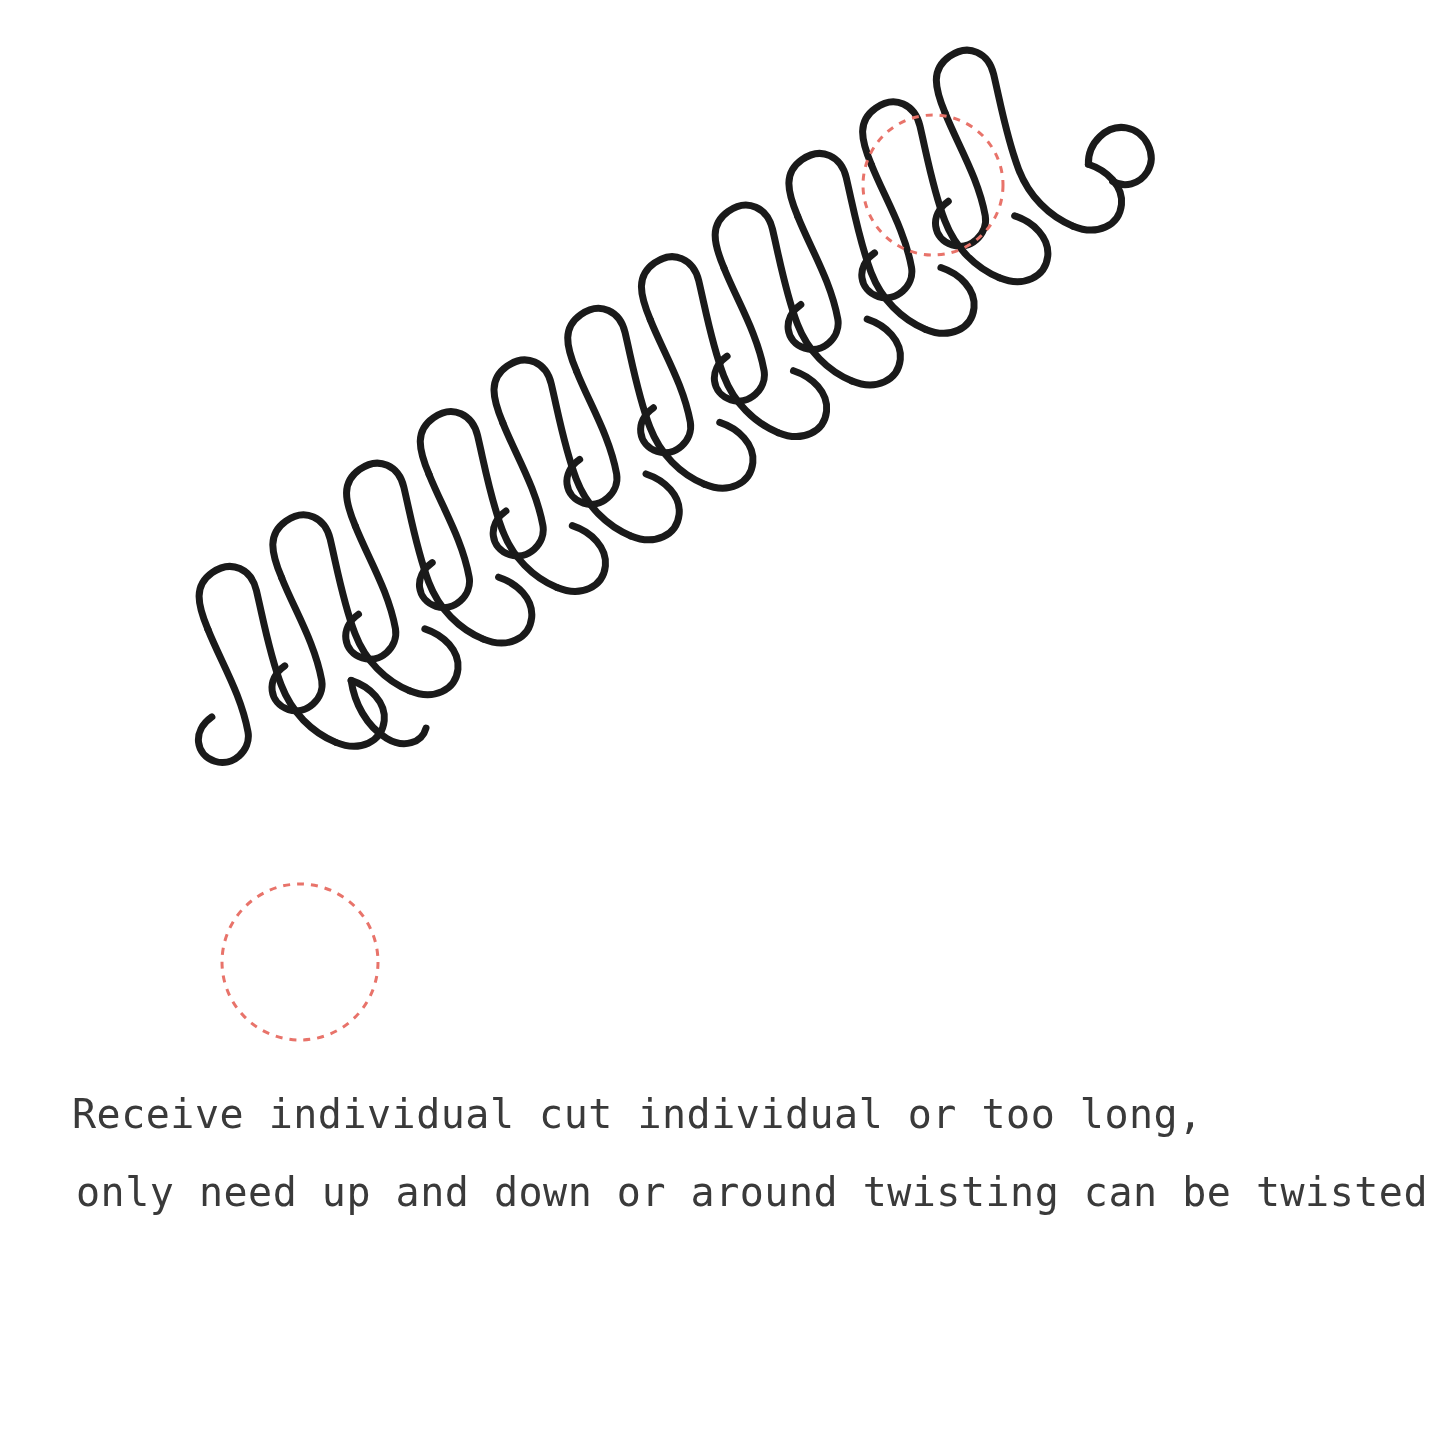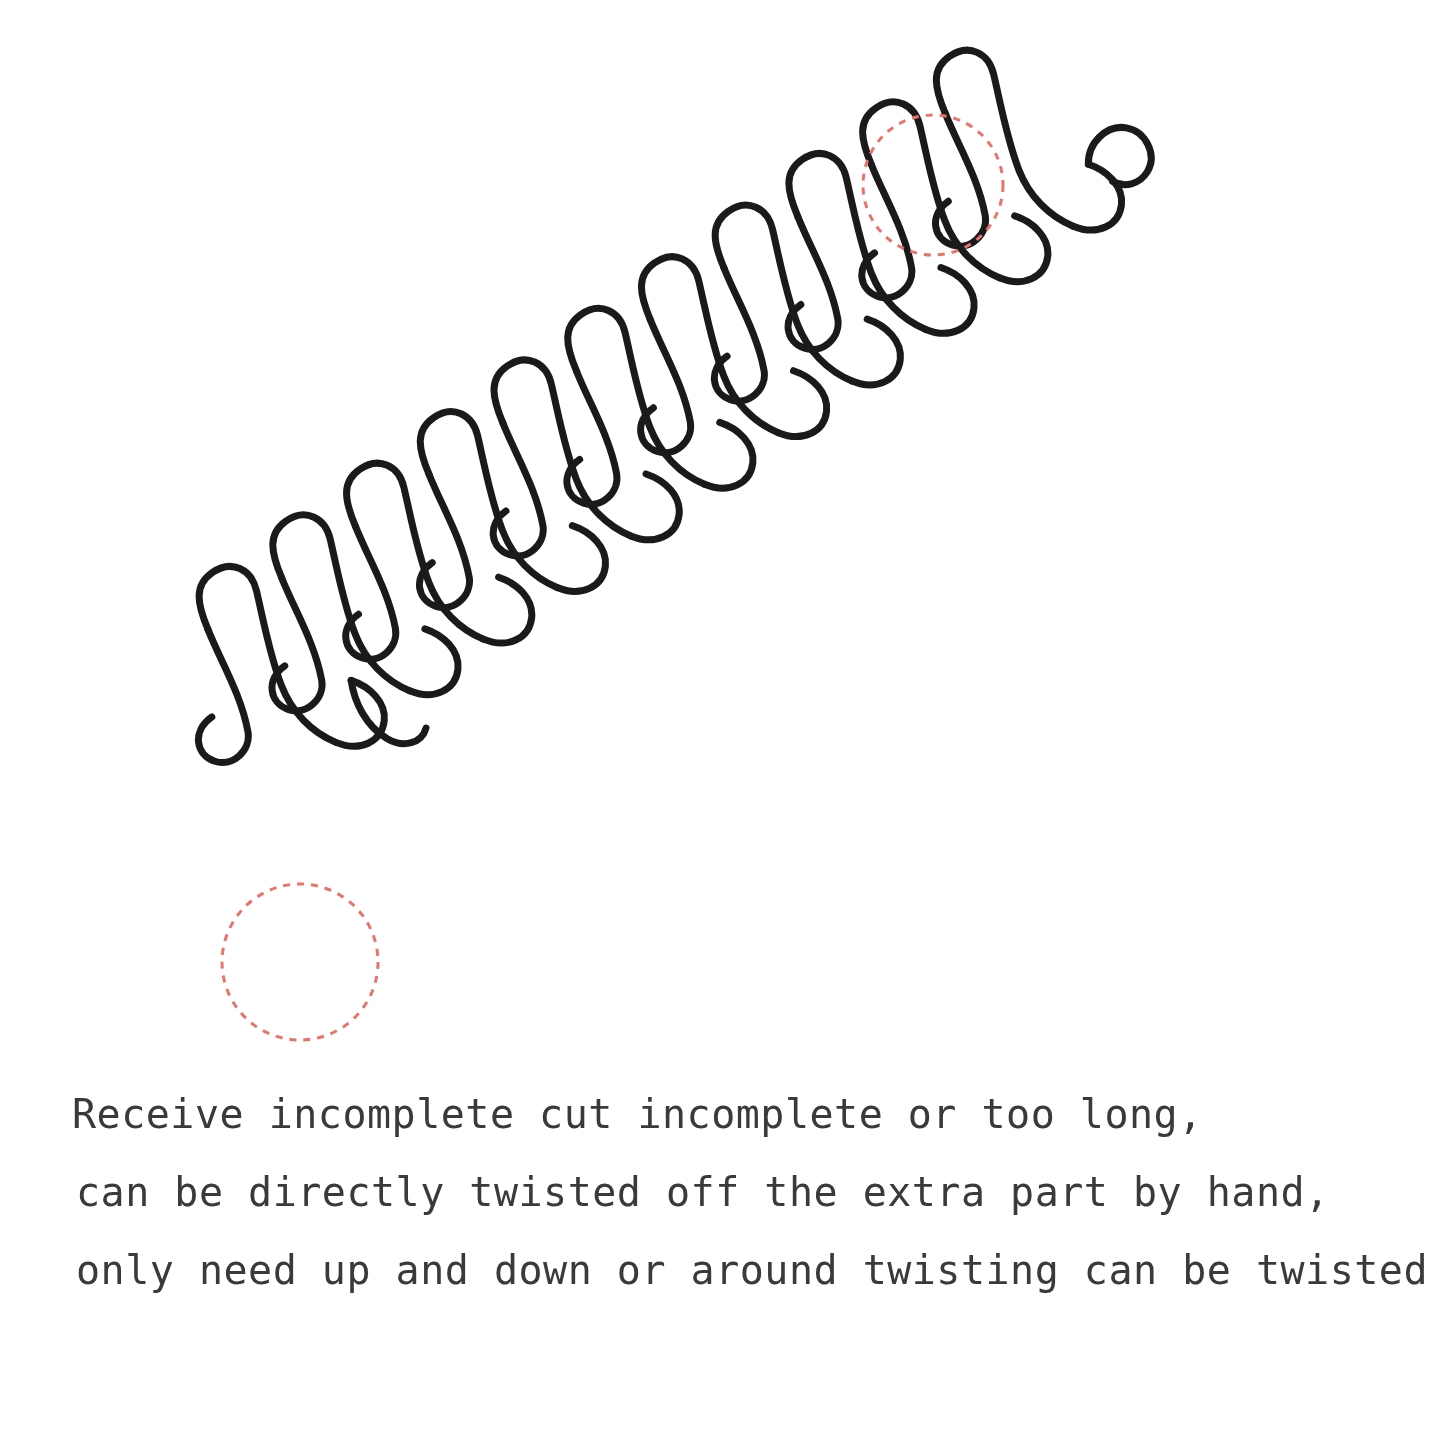--- a/index.html
+++ b/index.html
@@ -140,18 +140,17 @@
       </g>
 
       <g fill="none" stroke="#e8736a" stroke-width="3" stroke-dasharray="7 7">
         <circle cx="933" cy="185" r="70"></circle>
         <circle cx="300" cy="962" r="78"></circle>
       </g>
     </svg>
   </div>
 
   <div id="caption-block">
-    <div class="caption-line line-1">Receive incomplete cut incomplete or too long,</div>
-    <div class="caption-line line-2">can be directly twisted off the extra part by hand,</div>
+    <div class="caption-line line-1">Receive individual cut individual or too long,</div>
     <div class="caption-line line-3">only need up and down or around twisting can be twisted off</div>
   </div>
 
 </div>
 
 </body></html>

